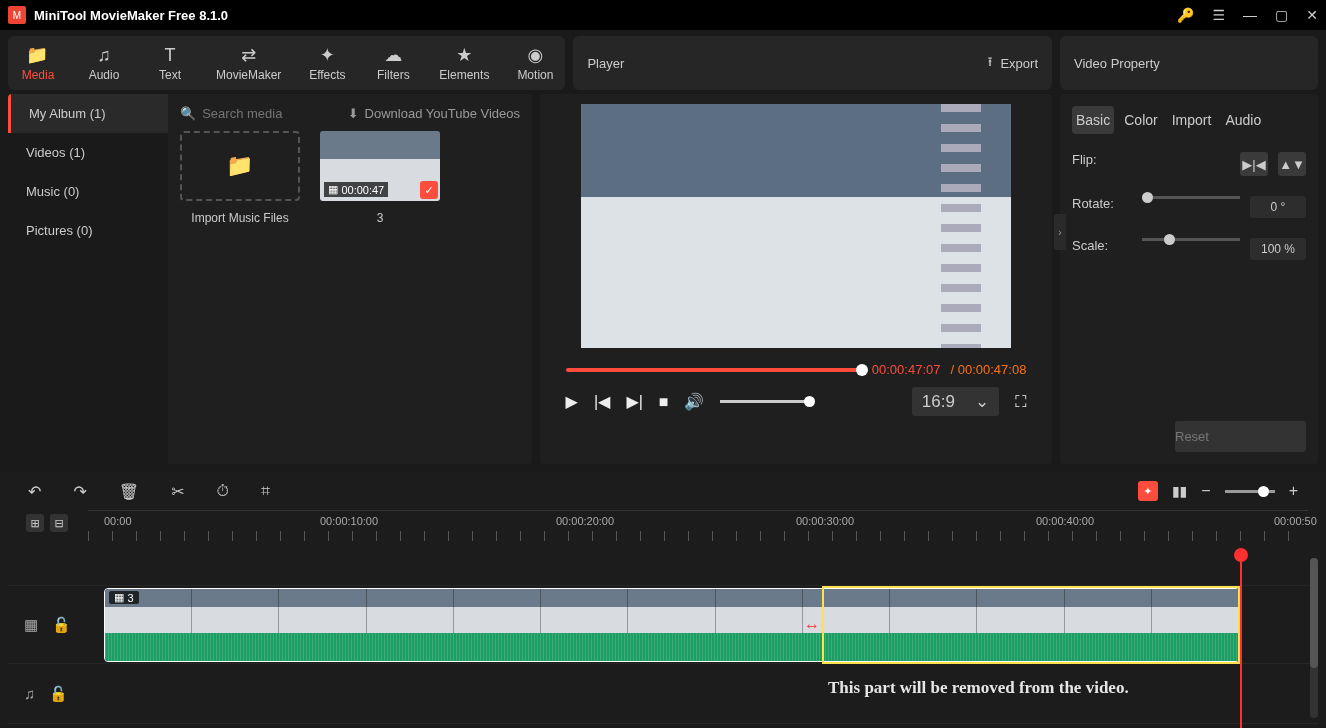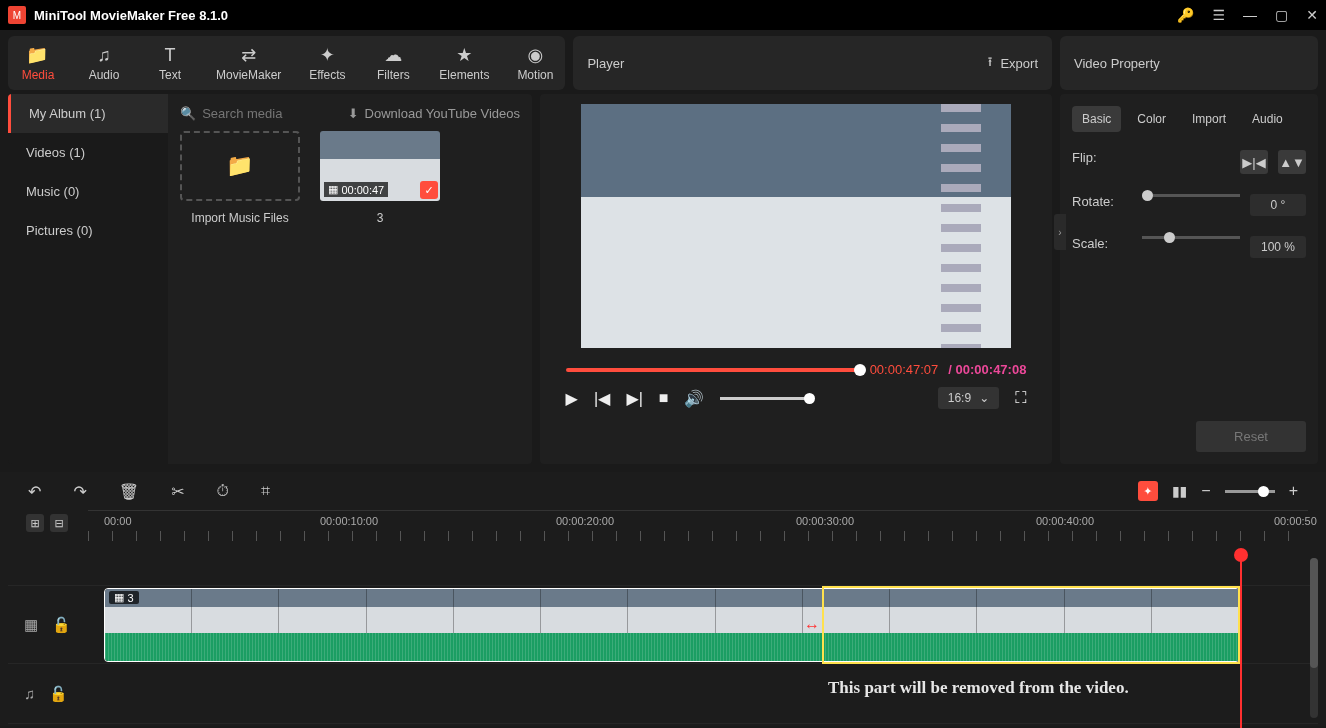--- a/index.html
+++ b/index.html
@@ -41,39 +41,39 @@
 .vthumb .dur { position:absolute; left:4px; bottom:4px; background:rgba(0,0,0,.7); color:#fff; font-size:11px; padding:1px 4px; display:flex; align-items:center; gap:3px;}
 .vthumb .chk { position:absolute; right:2px; bottom:2px; width:18px; height:18px; background:#ff4d3d; color:#fff; border-radius:3px; display:flex; align-items:center; justify-content:center; font-size:11px;}
 
 .playerpanel { flex:1; background:#1f1f1f; border-radius:4px; padding:10px 0; display:flex; flex-direction:column; align-items:center; }
 .preview { width:430px; height:244px; background:linear-gradient(#5c6f82 0% 38%, #dde2e6 38% 100%); position:relative; overflow:hidden;}
 .preview::after{content:"";position:absolute;right:30px;top:0;width:40px;height:100%;background:repeating-linear-gradient(#aab 0 8px, rgba(0,0,0,0) 8px 20px);}
 .progress { width:90%; display:flex; align-items:center; gap:10px; margin-top:14px; }
 .progress .bar { flex:1; height:4px; background:#ff4d3d; position:relative; border-radius:2px;}
 .progress .bar::after{content:"";position:absolute;right:-6px;top:-4px;width:12px;height:12px;background:#fff;border-radius:50%;}
 .progress .t1{color:#ff4d3d;font-size:13px;}
-.progress .t2{color:#ec4899;font-size:13px;font-weight:bold;}
+.progress .t2{color:#f97316;font-size:13px;}
 .controls { width:90%; display:flex; align-items:center; gap:16px; margin-top:10px; }
 .controls .ctl { color:#eee; font-size:16px; cursor:pointer; }
 .volbar{width:90px;height:3px;background:#ccc;position:relative;}
 .volbar::after{content:"";position:absolute;right:-5px;top:-4px;width:11px;height:11px;background:#fff;border-radius:50%;}
 .spacer{flex:1;}
-.ratiosel{background:#333;color:#ccc;padding:4px 10px;border-radius:3px;font-size:12px;display:flex;align-items:center;gap:8px;cursor:pointer;}
+.ratiosel{background:#333;color:#ccc;padding:4px 10px;border-radius:3px;font-size:17px;display:flex;align-items:center;gap:20px;cursor:pointer;}
 
 .proppanel { width:258px; background:#1f1f1f; border-radius:4px; padding:12px; position:relative;}
 .proptabs { display:flex; gap:6px; margin-bottom:18px; }
-.proptab { padding:6px 10px; font-size:12px; color:#ccc; cursor:pointer; border-radius:4px;}
+.proptab { padding:6px 4px; font-size:14px; color:#ccc; cursor:pointer; border-radius:4px;}
 .proptab.active { background:#3a3a3a; }
 .proprow { display:flex; margin-bottom:20px; gap:10px;}
 .proprow .plabel{ width:60px; font-size:13px; color:#ccc;}
 .flipbtn{width:28px;height:24px;background:#3a3a3a;border-radius:3px;display:flex;align-items:center;justify-content:center;cursor:pointer;font-size:13px;}
 .pslider{flex:1;height:3px;background:#555;position:relative;}
 .pslider .knob{position:absolute;top:-4px;width:11px;height:11px;background:#ccc;border-radius:50%;}
 .pval{width:56px;background:#2d2d2d;color:#ccc;text-align:center;padding:4px 0;border-radius:3px;font-size:12px;}
-.resetbtn{position:absolute;bottom:12px;right:12px;left:12px;left:auto;width:110px;padding:8px 0;text-align:center;background:#333;color:#777;border-radius:3px;font-size:13px;}
+.resetbtn{position:absolute;bottom:12px;right:12px;left:12px;left:auto;width:131px;padding:8px 0;background:#333;color:#777;border-radius:3px;font-size:13px;}
 .expander{position:absolute;left:-6px;top:120px;width:12px;height:36px;background:#2a2a2a;border-radius:3px 0 0 3px;display:flex;align-items:center;justify-content:center;font-size:10px;color:#999;cursor:pointer;}
 
 .timeline { margin-top:8px; height:254px; background:#1c1c1c; padding:0 8px; position:relative;}
 .tltools { height:38px; display:flex; align-items:center; gap:32px; padding:0 20px;}
 .tltools .tt { color:#ccc; font-size:16px; cursor:pointer;}
 .tltools .ttr { margin-left:auto; display:flex; align-items:center; gap:14px;}
 .autofit{width:20px;height:20px;background:#ff4d3d;border-radius:3px;display:flex;align-items:center;justify-content:center;color:#fff;font-size:11px;}
 .zoomslider{width:50px;height:3px;background:#999;position:relative;}
 .zoomslider::after{content:"";position:absolute;right:6px;top:-4px;width:11px;height:11px;background:#fff;border-radius:50%;}
 

